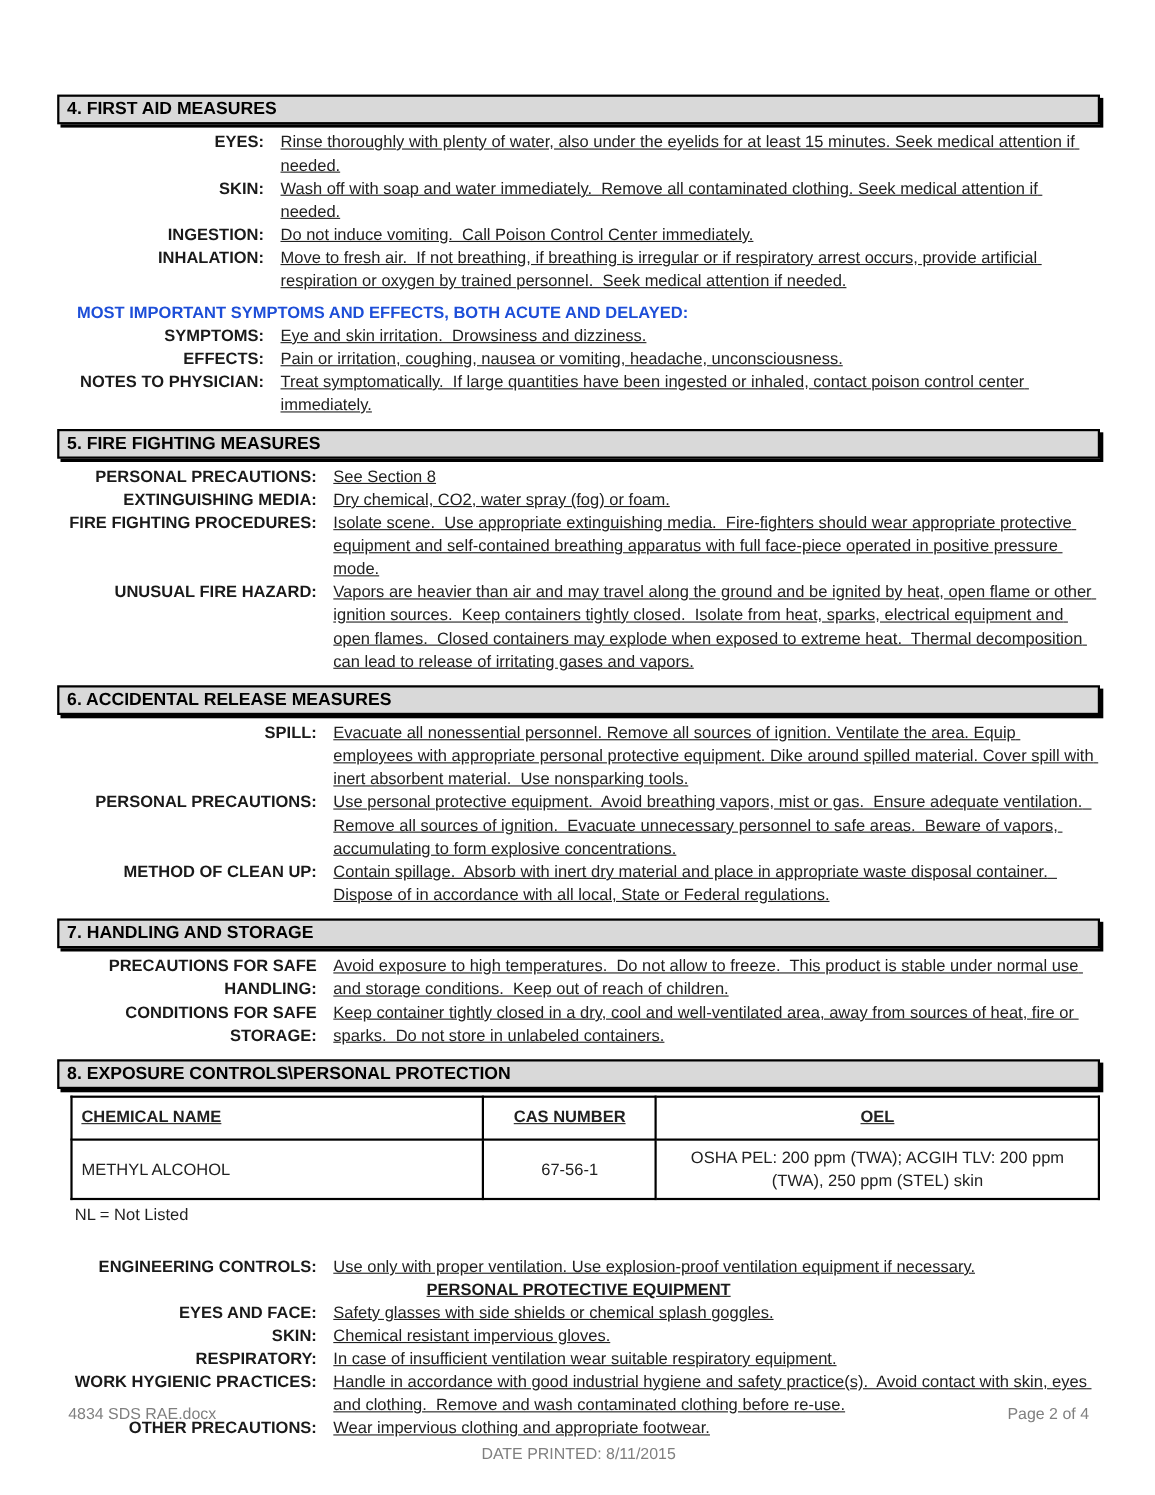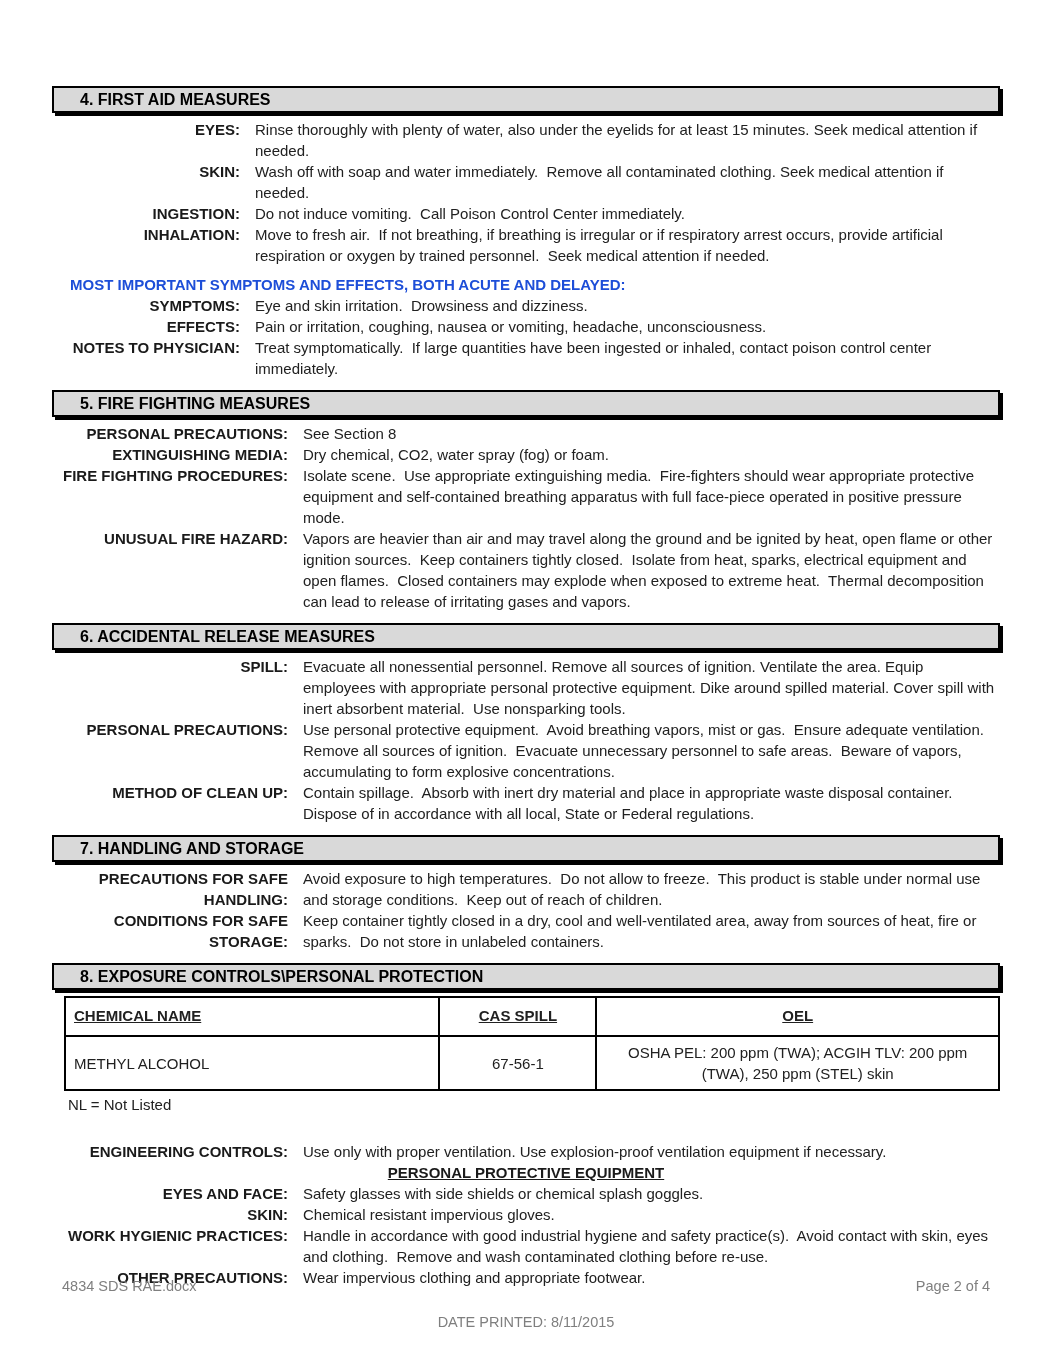--- a/index.html
+++ b/index.html
@@ -6,27 +6,27 @@
   .page {
     width:1050px; height:1359px; background:#ffffff; position:relative;
     box-sizing:border-box; padding:86px 50px 0 52px;
     font-family:"Liberation Sans", sans-serif;
     color:#212121; font-size:15px; line-height:21px;
   }
   .section { margin-bottom:11px; }
   .sec-bar {
     background:#d9d9d9; border:2px solid #000; box-shadow:3px 3px 0 #000;
     color:#000; font-weight:bold; font-size:16px; line-height:19px;
-    padding:2px 8px 2px 26px; margin-bottom:6px;
+    padding:2px 8px 2px 7px; margin-bottom:6px;
   }
   .row { display:flex; align-items:flex-start; }
   .lbl { font-weight:bold; text-align:right; flex:none; color:#1a1a1a; }
   .sec-narrow .lbl { width:188px; }
   .sec-wide .lbl { width:236px; }
-  .txt { flex:1; padding-left:15px; white-space:pre-wrap; }
+  .txt { flex:1; padding-left:15px; white-space:pre-wrap;text-decoration:underline; }
   .subhead { font-weight:bold; margin:8px 0 0 18px; color:#1d4ed8; }
   .ppe-head { text-align:center; font-weight:bold; text-decoration:underline; color:#1a1a1a; }
   table.sds {
     border-collapse:collapse; width:936px; margin:2px 0 3px 12px;
     table-layout:fixed;
   }
   table.sds th, table.sds td { border:2px solid #000; }
   table.sds th {
     font-weight:bold; text-decoration:underline; text-align:center;
     padding:7px 6px 9px; font-size:15px;
@@ -137,21 +137,21 @@
 
     <table class="sds">
       <colgroup>
           <col class="col1">
           <col class="col2">
           <col class="col3">
         </colgroup>
       <tbody>
           <tr>
         <th class="col-chem">CHEMICAL NAME</th>
-        <th>CAS SPILL</th>
+        <th>CAS NUMBER</th>
         <th>OEL</th>
       </tr>
       <tr>
         <td class="col-chem">METHYL ALCOHOL</td>
         <td>67-56-1</td>
         <td>OSHA PEL: 200 ppm (TWA); ACGIH TLV: 200 ppm (TWA), 250 ppm (STEL) skin</td>
       </tr>
     </tbody>
       </table>
     <div class="note">NL = Not Listed</div>
@@ -165,20 +165,24 @@
     <div class="ppe-head">PERSONAL PROTECTIVE EQUIPMENT</div>
     <div class="row">
       <div class="lbl">EYES AND FACE:</div>
       <div class="txt">Safety glasses with side shields or chemical splash goggles.</div>
     </div>
     <div class="row">
       <div class="lbl">SKIN:</div>
       <div class="txt">Chemical resistant impervious gloves.</div>
     </div>
     <div class="row">
+      <div class="lbl">RESPIRATORY:</div>
+      <div class="txt">In case of insufficient ventilation wear suitable respiratory equipment.</div>
+    </div>
+    <div class="row">
       <div class="lbl">WORK HYGIENIC PRACTICES:</div>
       <div class="txt">Handle in accordance with good industrial hygiene and safety practice(s).  Avoid contact with skin, eyes and clothing.  Remove and wash contaminated clothing before re-use.</div>
     </div>
     <div class="row">
       <div class="lbl">OTHER PRECAUTIONS:</div>
       <div class="txt">Wear impervious clothing and appropriate footwear.</div>
     </div>
   </div>
 
   <div class="footer">

